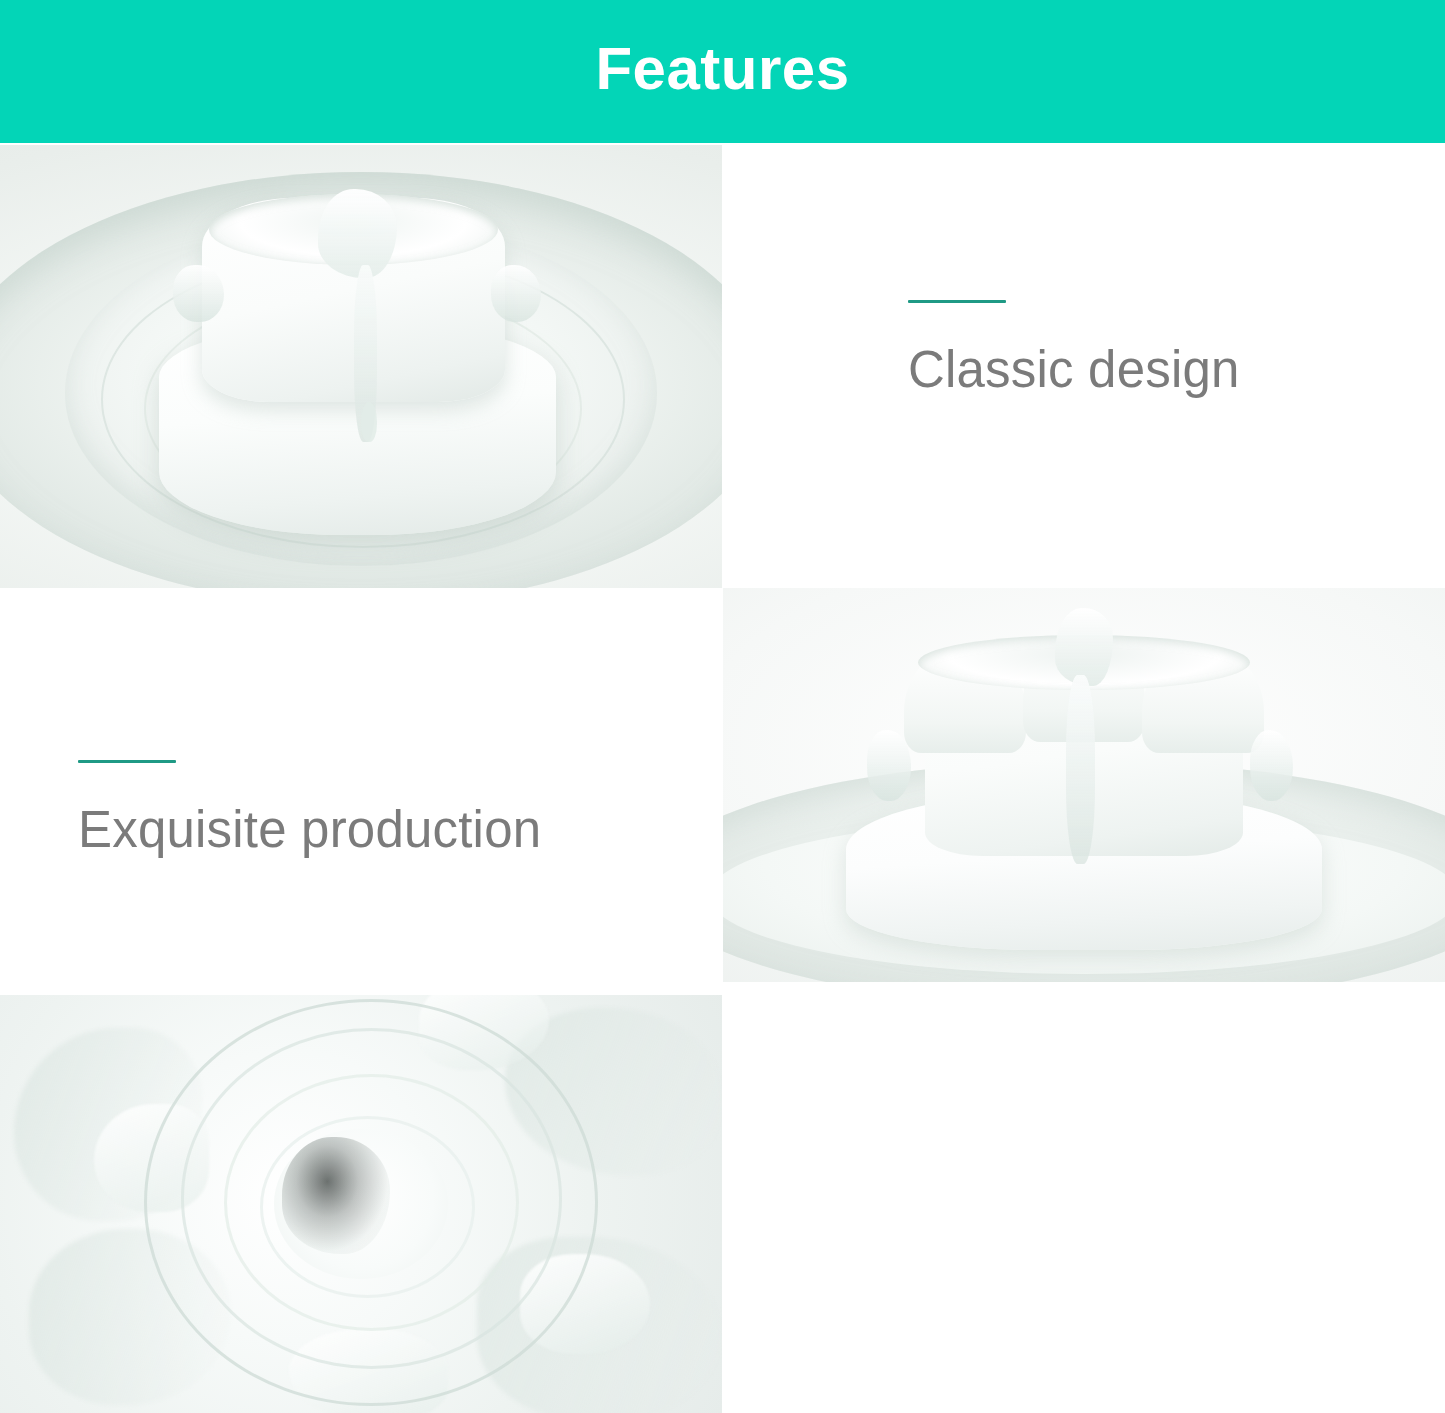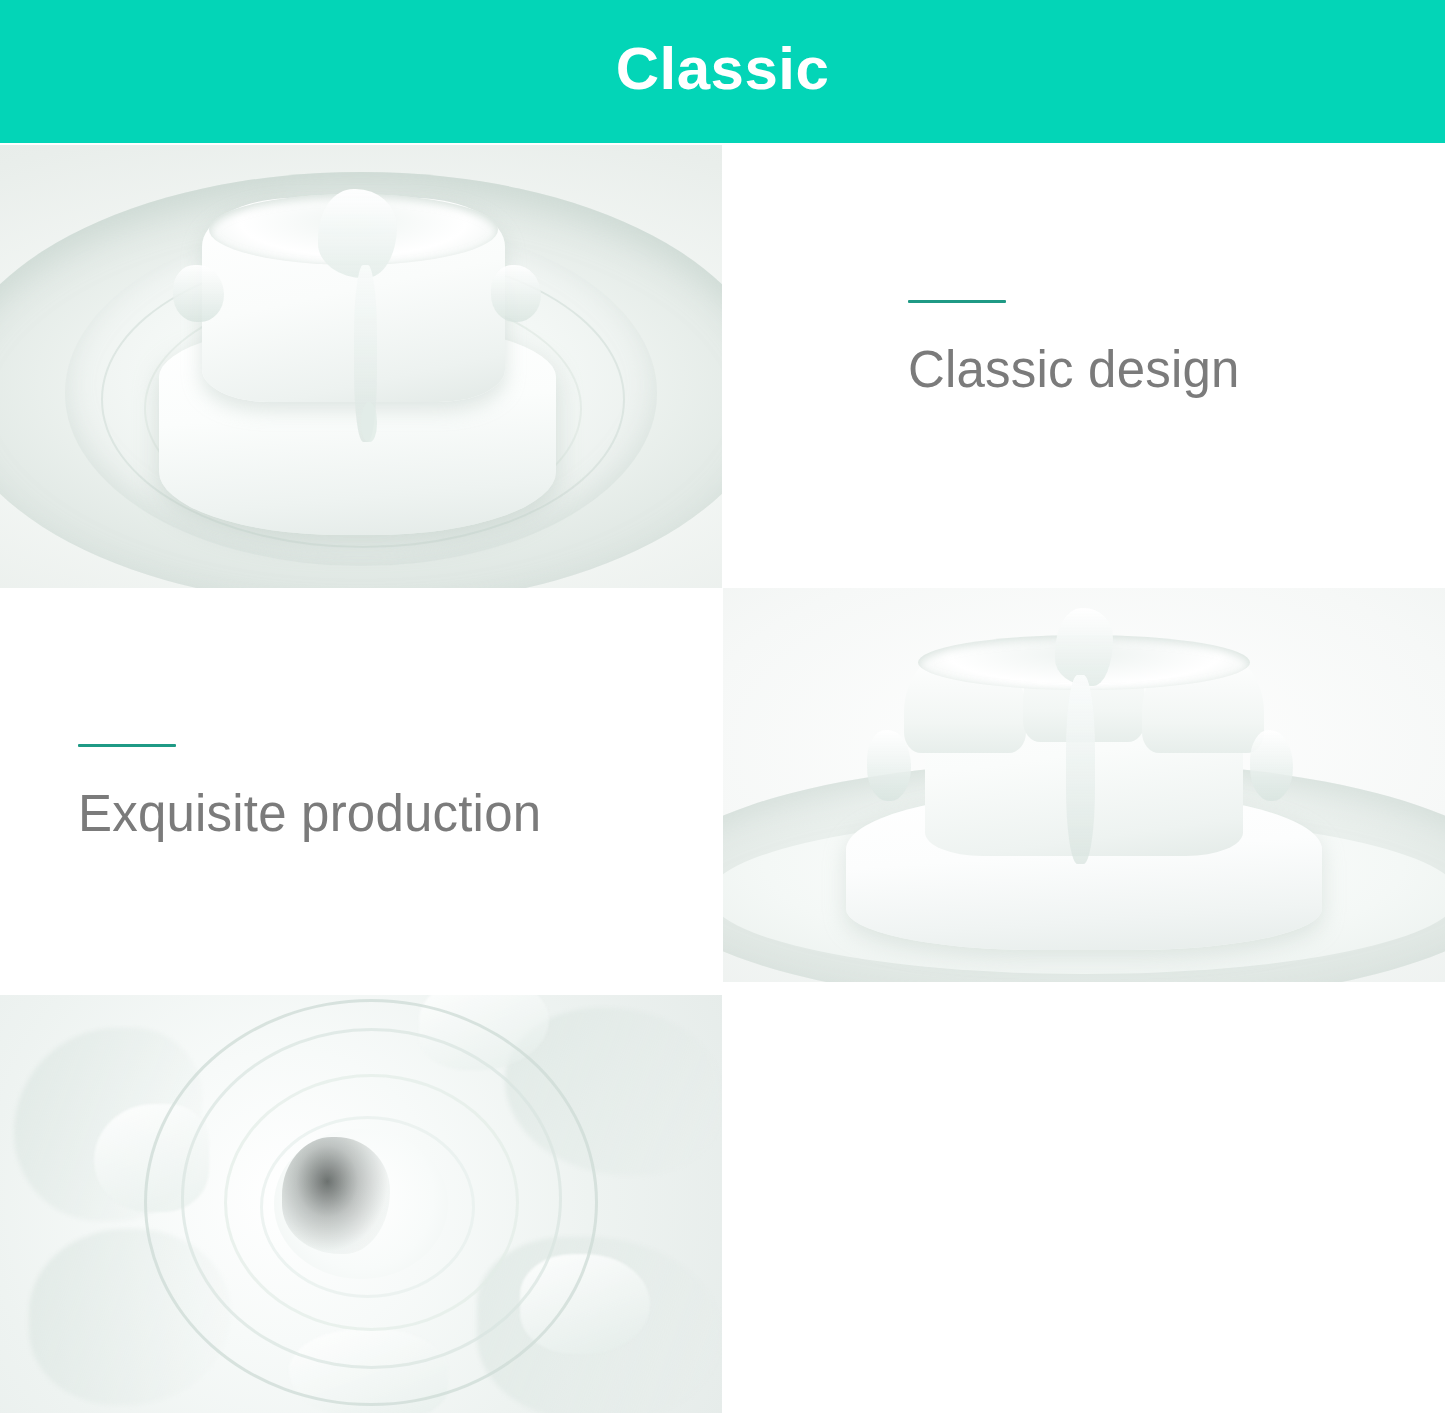--- a/index.html
+++ b/index.html
@@ -82,21 +82,21 @@
     font-weight: normal;
     line-height: 1.22;
     letter-spacing: 0.2px;
     white-space: pre-line;
   }
 
   
   .cap-classic      { left: 185px; top: 155px; }
   .cap-classic .caption-text { margin-top: 36px; }
 
-  .cap-exquisite    { left: 78px;  top: 156px; }
+  .cap-exquisite    { left: 78px;  top: 172px; }
   .cap-exquisite .caption-text { margin-top: 36px; }
 
   .cap-reinforced   { left: 97px;  top: 285px; width: 530px; }
   .cap-reinforced .caption-text { margin-top: 36px; text-align: center; width: 100%; }
 
   
   .photo {
     position: relative;
     width: 100%;
     height: 100%;
@@ -321,21 +321,21 @@
   .ph3 .l-left { left: 13%; top: 26%; width: 16%; height: 26%; border-radius: 60% 40% 45% 55%; }
   .ph3 .l-bottom { left: 40%; top: 80%; width: 22%; height: 22%; border-radius: 50% 50% 40% 60%; }
   .ph3 .l-right { left: 72%; top: 62%; width: 18%; height: 24%; border-radius: 45% 55% 55% 45%; }
 </style>
 </head>
 <body>
 
 <div class="page">
 
   <div class="header-band">
-    <div class="header-title">Classic</div>
+    <div class="header-title">Features</div>
   </div>
 
   <div class="grid">
 
     <div class="cell c-r1l">
       <div class="photo ph1">
         <div class="basin"></div>
         <div class="basin-inner"></div>
         <div class="ripple r1"></div>
         <div class="ripple r2"></div>

